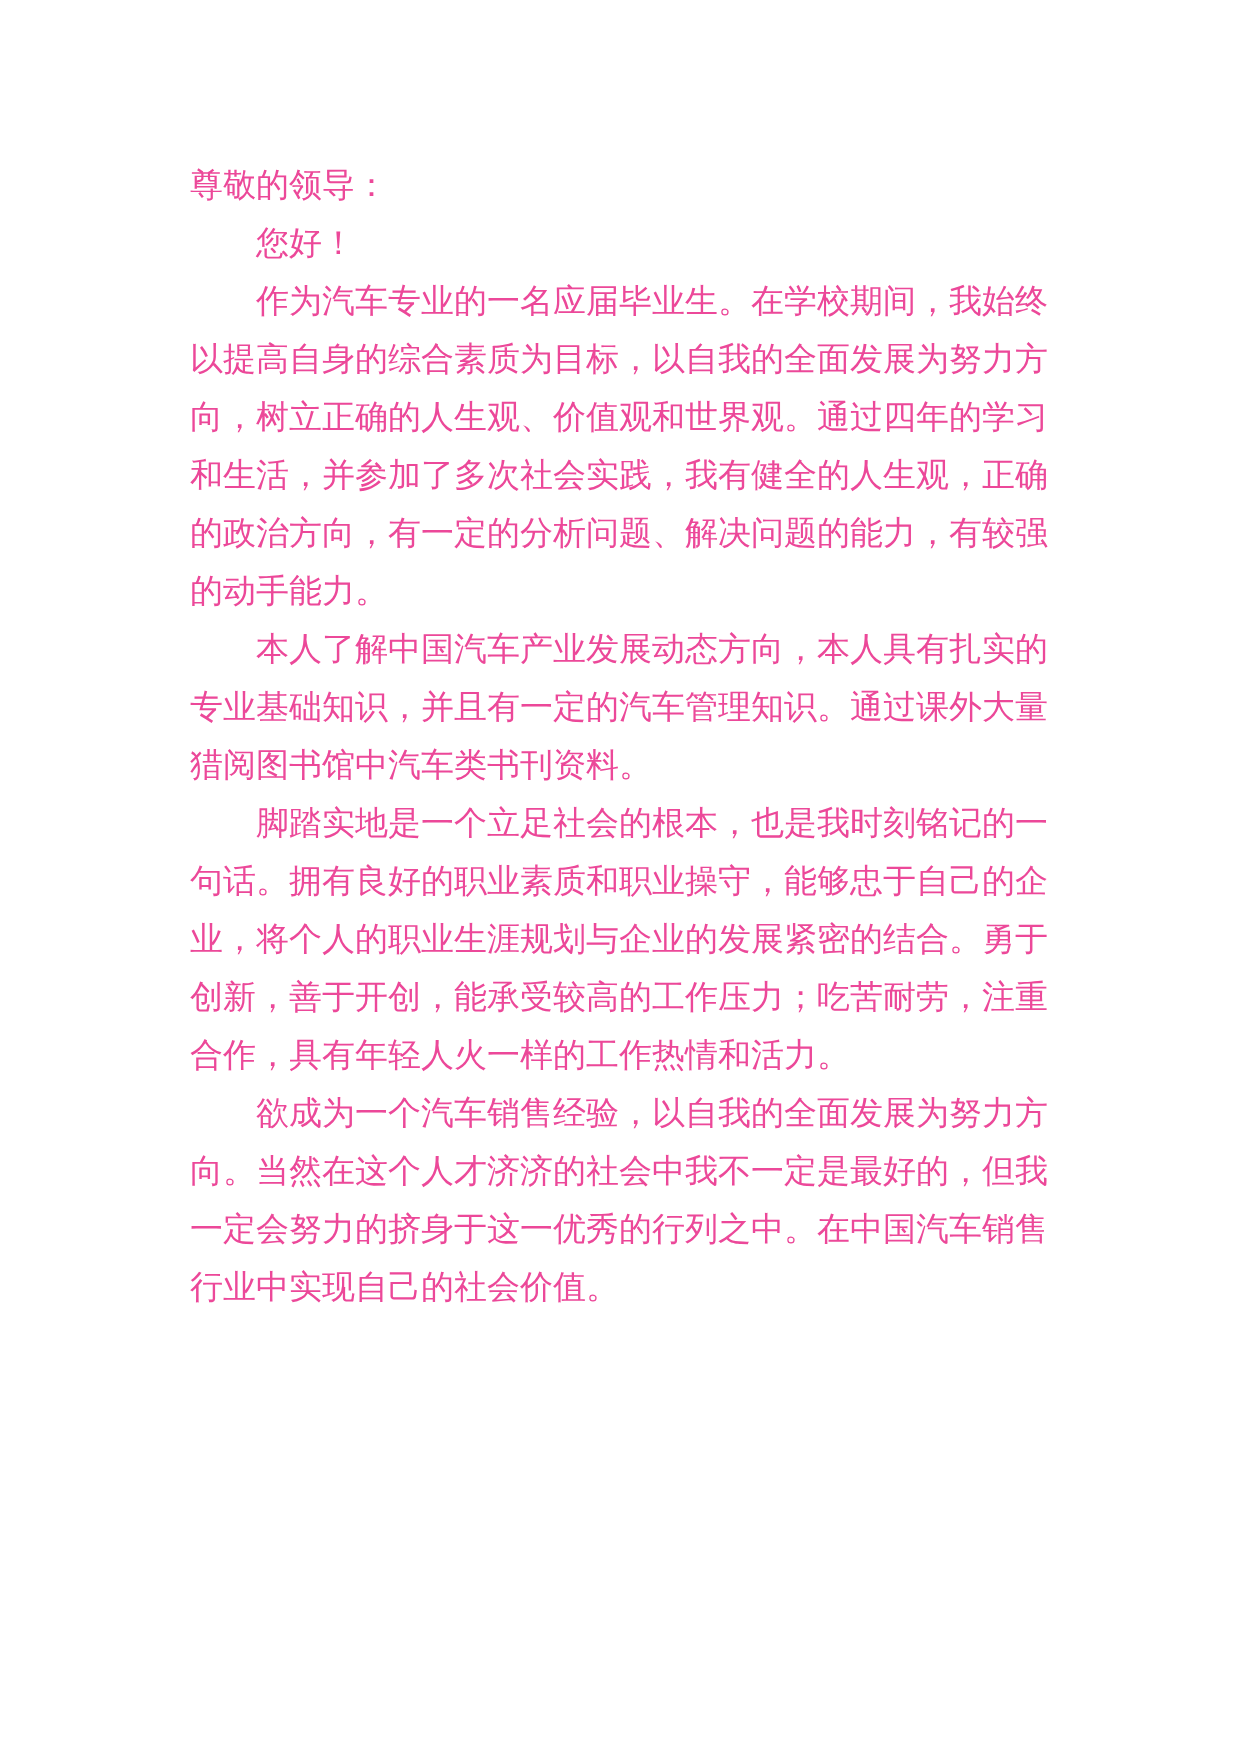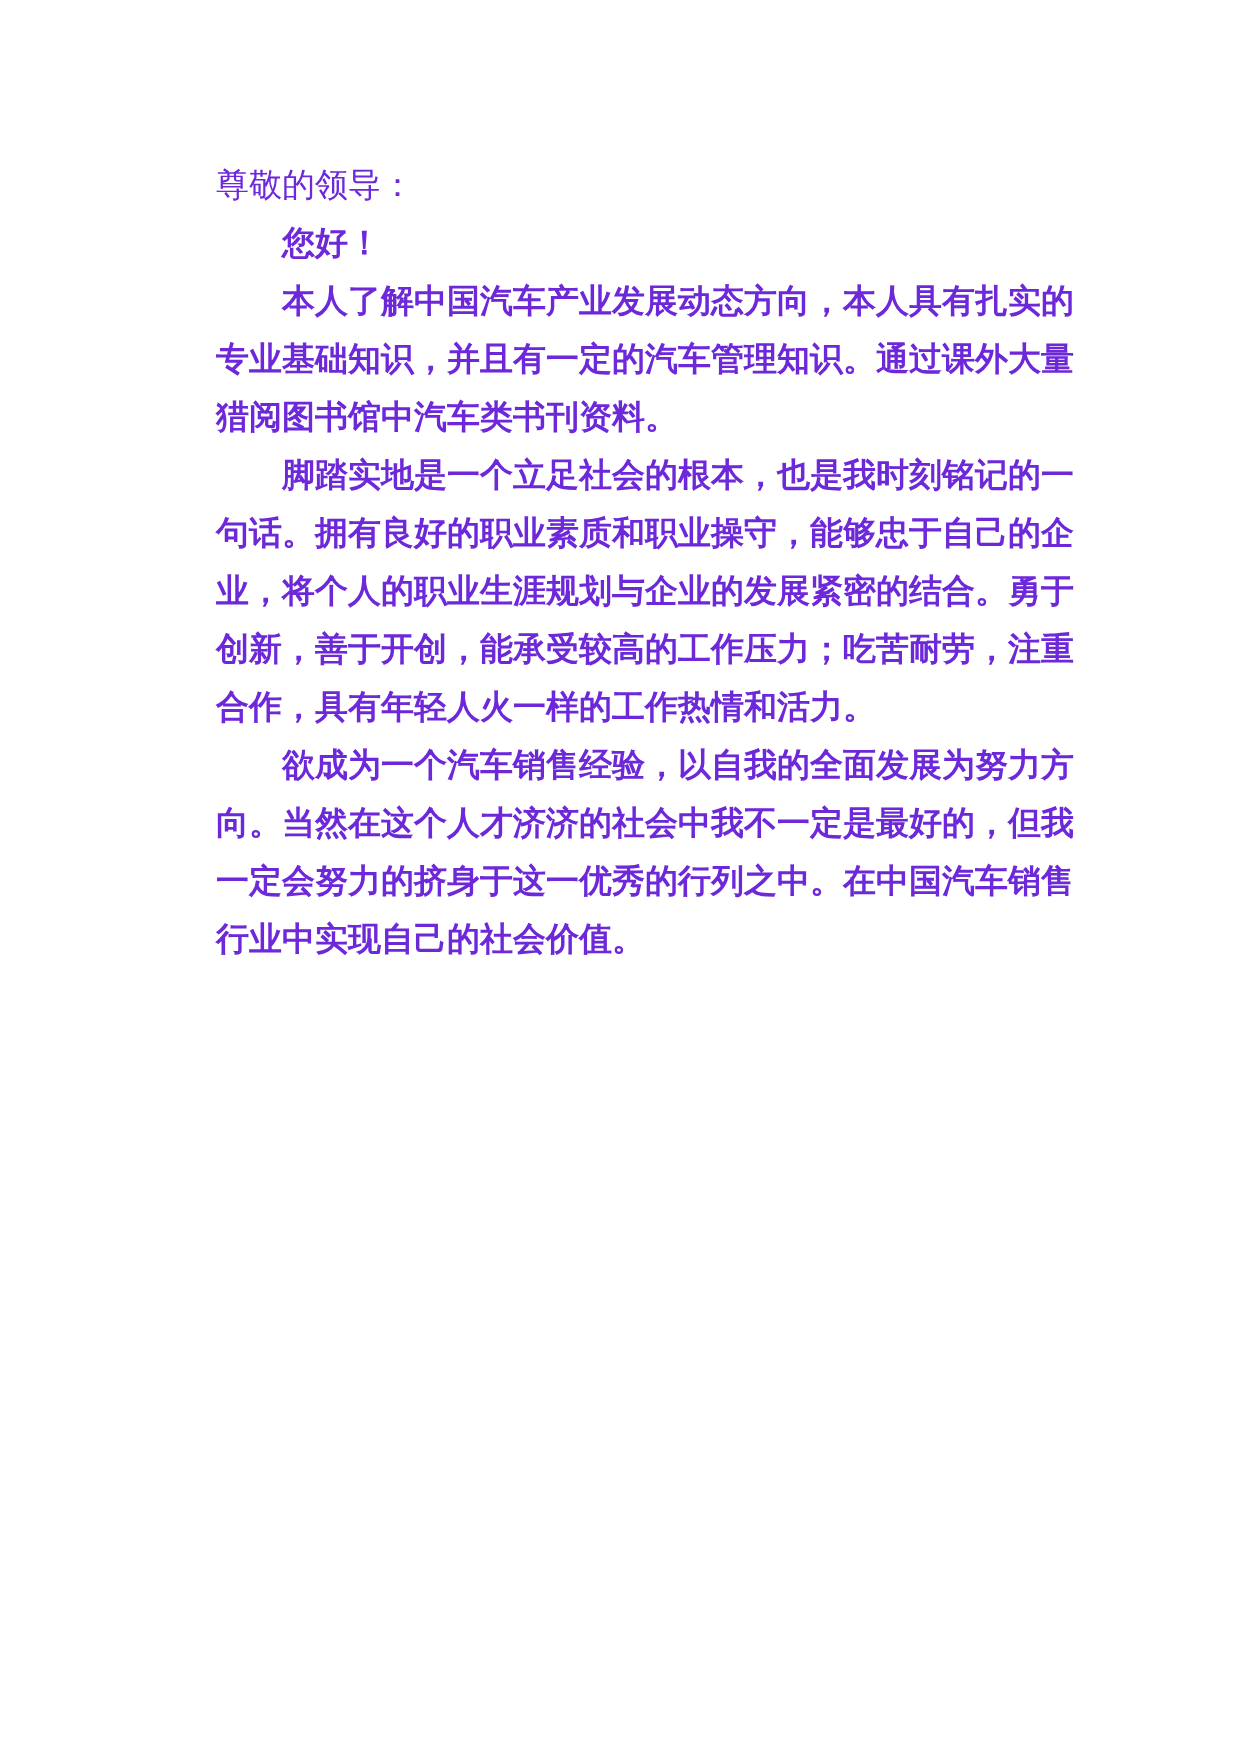--- a/index.html
+++ b/index.html
@@ -15,39 +15,38 @@
     overflow: hidden;
   }
   .letter {
     position: absolute;
     left: 190px;
     top: 156px;
     width: 858px; 
     font-family: "Liberation Serif", "DejaVu Serif", serif;
     font-size: 33px;
     line-height: 58px;
-    color: #6d28d9;
+    color: #ec4899;
     text-align: justify;
     text-justify: inter-character;
     letter-spacing: 0;
-    margin-left: 26px;
   }
   .letter p {
     margin: 0;
     padding: 0;
   }
   .letter p.indent {
     text-indent: 2em;
-    font-weight: bold;
   }
 </style>
 </head>
 <body>
 
 <div class="page">
   <div class="letter">
     <p>尊敬的领导：</p>
     <p class="indent">您好！</p>
+    <p class="indent">作为汽车专业的一名应届毕业生。在学校期间，我始终以提高自身的综合素质为目标，以自我的全面发展为努力方向，树立正确的人生观、价值观和世界观。通过四年的学习和生活，并参加了多次社会实践，我有健全的人生观，正确的政治方向，有一定的分析问题、解决问题的能力，有较强的动手能力。</p>
     <p class="indent">本人了解中国汽车产业发展动态方向，本人具有扎实的专业基础知识，并且有一定的汽车管理知识。通过课外大量猎阅图书馆中汽车类书刊资料。</p>
     <p class="indent">脚踏实地是一个立足社会的根本，也是我时刻铭记的一句话。拥有良好的职业素质和职业操守，能够忠于自己的企业，将个人的职业生涯规划与企业的发展紧密的结合。勇于创新，善于开创，能承受较高的工作压力；吃苦耐劳，注重合作，具有年轻人火一样的工作热情和活力。</p>
     <p class="indent">欲成为一个汽车销售经验，以自我的全面发展为努力方向。当然在这个人才济济的社会中我不一定是最好的，但我一定会努力的挤身于这一优秀的行列之中。在中国汽车销售行业中实现自己的社会价值。</p>
   </div>
 </div>
 
 </body></html>

